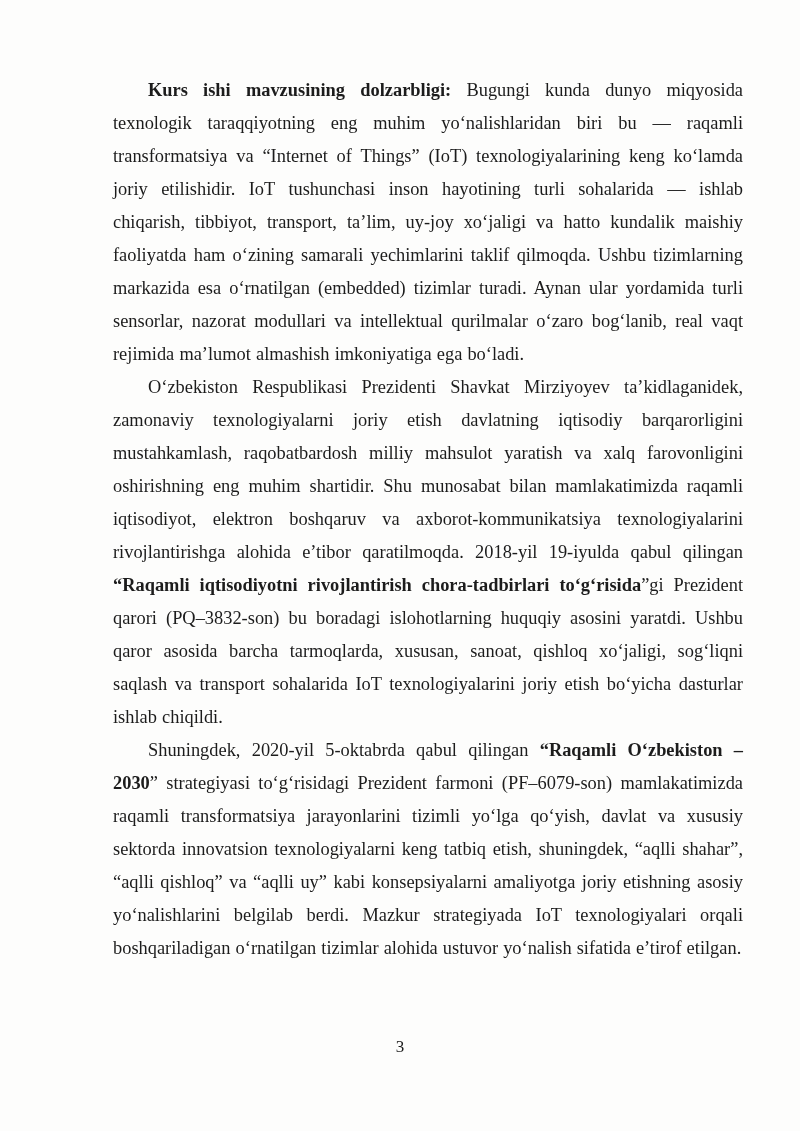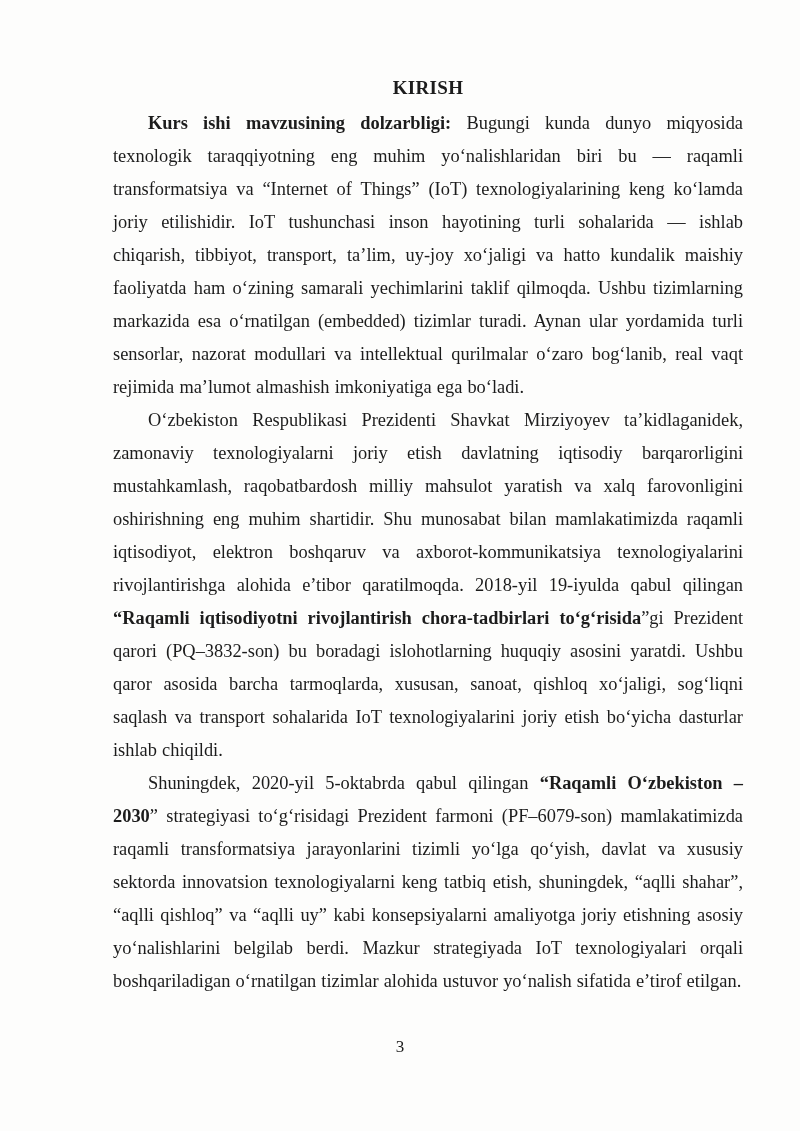--- a/index.html
+++ b/index.html
@@ -49,21 +49,20 @@
     text-align: center;
     font-size: 17px;
     line-height: 22px;
   }
 </style>
 </head>
 <body>
 
 <div class="page">
   <div class="content">
-    <h1 class="doc-title">KIRISH</h1>
     <div>
         <p><span class="bold">Kurs ishi mavzusining dolzarbligi:</span><span> Bugungi kunda dunyo miqyosida texnologik taraqqiyotning eng muhim yo‘nalishlaridan biri bu — raqamli transformatsiya va “Internet of Things” (IoT) texnologiyalarining keng ko‘lamda joriy etilishidir. IoT tushunchasi inson hayotining turli sohalarida — ishlab chiqarish, tibbiyot, transport, ta’lim, uy-joy xo‘jaligi va hatto kundalik maishiy faoliyatda ham o‘zining samarali yechimlarini taklif qilmoqda. Ushbu tizimlarning markazida esa o‘rnatilgan (embedded) tizimlar turadi. Aynan ular yordamida turli sensorlar, nazorat modullari va intellektual qurilmalar o‘zaro bog‘lanib, real vaqt rejimida ma’lumot almashish imkoniyatiga ega bo‘ladi.</span></p>
         <p><span>O‘zbekiston Respublikasi Prezidenti Shavkat Mirziyoyev ta’kidlaganidek, zamonaviy texnologiyalarni joriy etish davlatning iqtisodiy barqarorligini mustahkamlash, raqobatbardosh milliy mahsulot yaratish va xalq farovonligini oshirishning eng muhim shartidir. Shu munosabat bilan mamlakatimizda raqamli iqtisodiyot, elektron boshqaruv va axborot-kommunikatsiya texnologiyalarini rivojlantirishga alohida e’tibor qaratilmoqda. 2018-yil 19-iyulda qabul qilingan </span><span class="bold">“Raqamli iqtisodiyotni rivojlantirish chora-tadbirlari to‘g‘risida</span><span>”gi Prezident qarori (PQ–3832-son) bu boradagi islohotlarning huquqiy asosini yaratdi. Ushbu qaror asosida barcha tarmoqlarda, xususan, sanoat, qishloq xo‘jaligi, sog‘liqni saqlash va transport sohalarida IoT texnologiyalarini joriy etish bo‘yicha dasturlar ishlab chiqildi.</span></p>
         <p><span>Shuningdek, 2020-yil 5-oktabrda qabul qilingan </span><span class="bold">“Raqamli O‘zbekiston – 2030</span><span>” strategiyasi to‘g‘risidagi Prezident farmoni (PF–6079-son) mamlakatimizda raqamli transformatsiya jarayonlarini tizimli yo‘lga qo‘yish, davlat va xususiy sektorda innovatsion texnologiyalarni keng tatbiq etish, shuningdek, “aqlli shahar”, “aqlli qishloq” va “aqlli uy” kabi konsepsiyalarni amaliyotga joriy etishning asosiy yo‘nalishlarini belgilab berdi. Mazkur strategiyada IoT texnologiyalari orqali boshqariladigan o‘rnatilgan tizimlar alohida ustuvor yo‘nalish sifatida e’tirof etilgan.</span></p>
       </div>
   </div>
   <div class="page-number">3</div>
 </div>
 
 </body></html>

